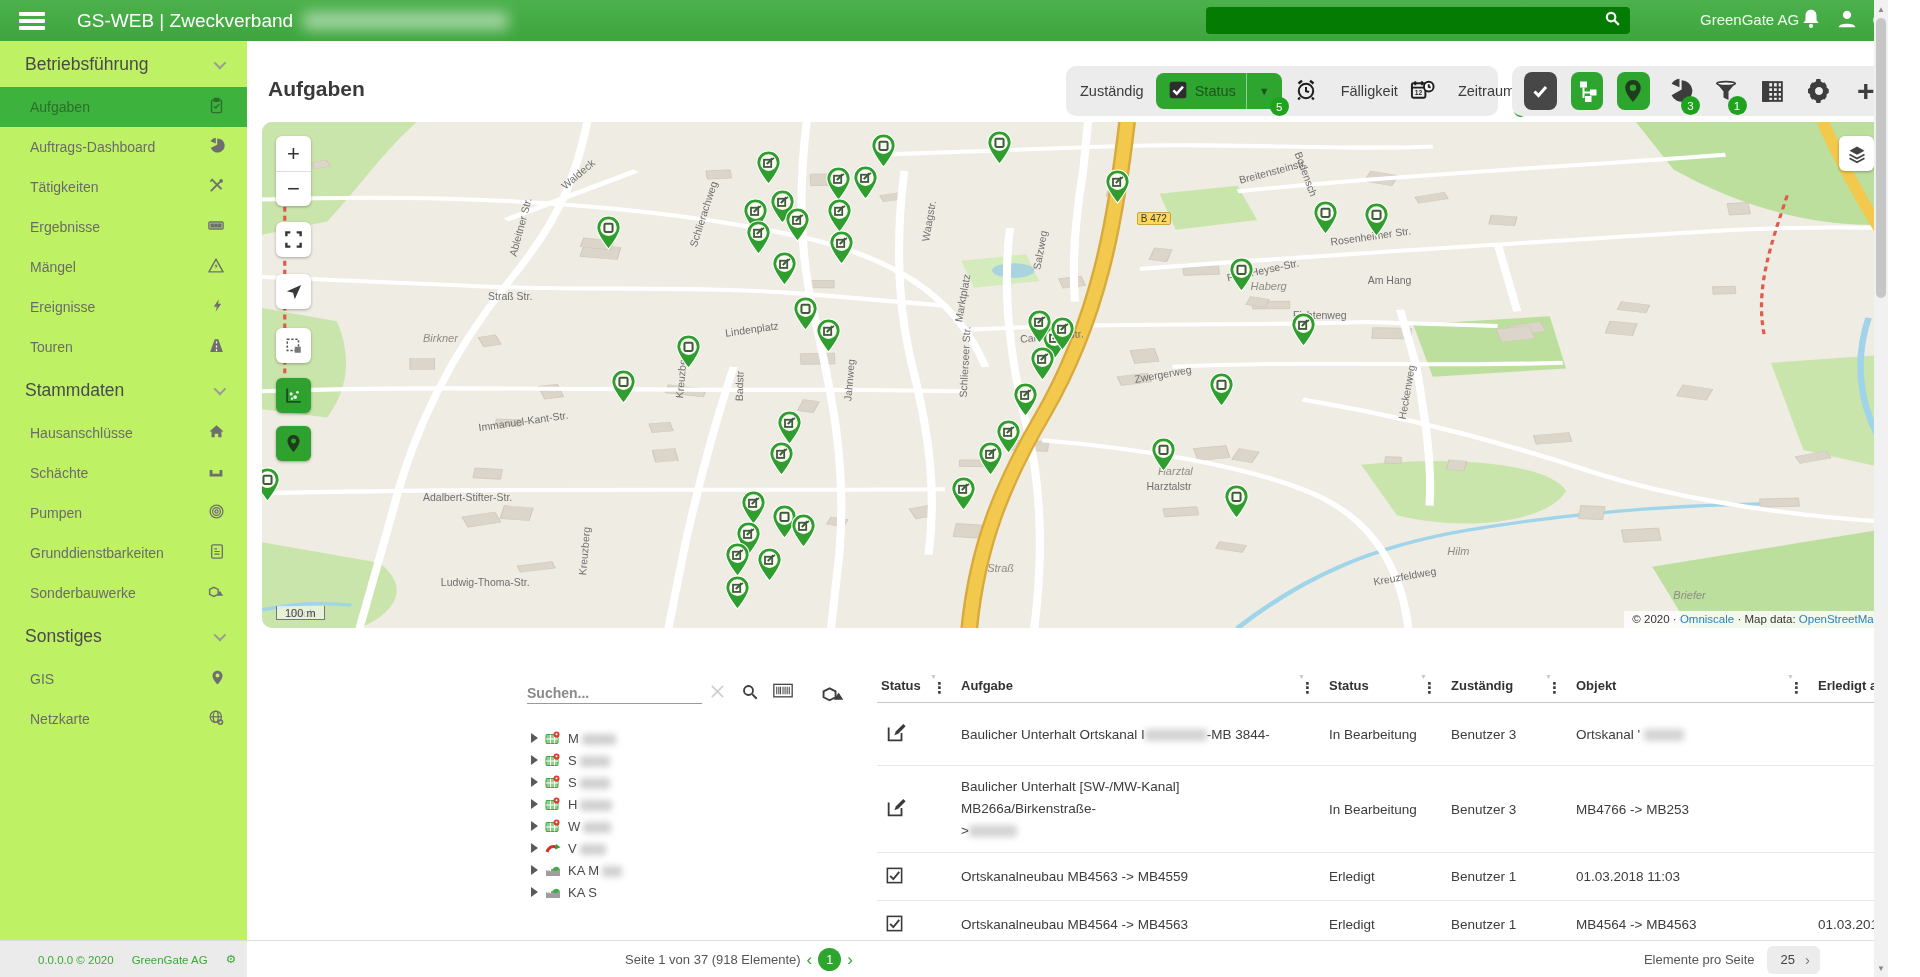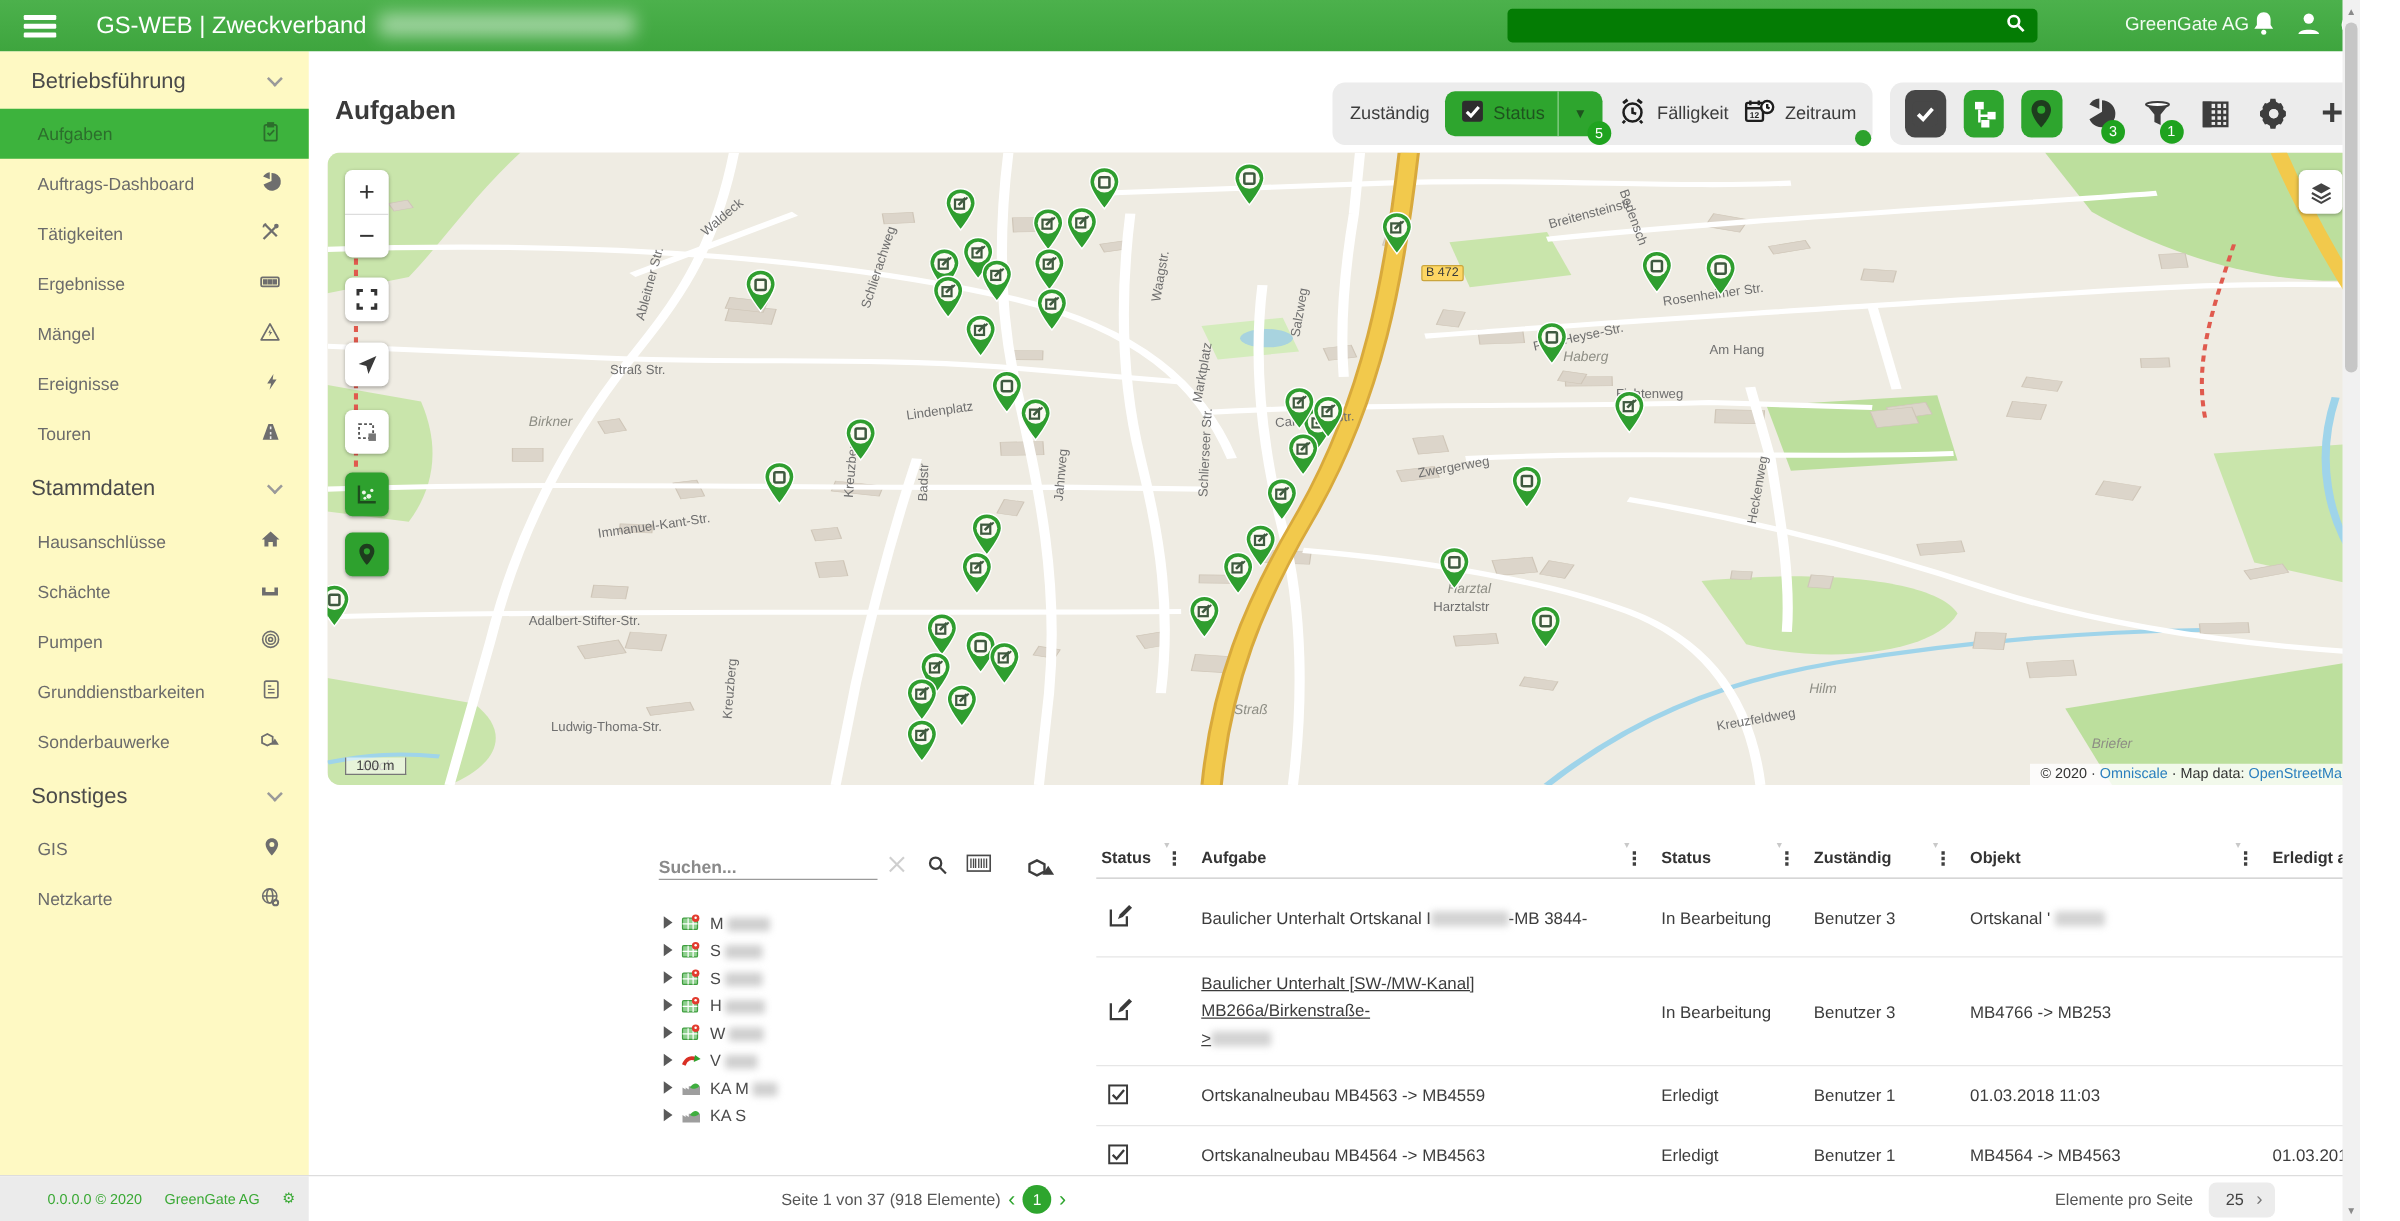--- a/index.html
+++ b/index.html
@@ -17,21 +17,21 @@
     background:rgba(255,255,255,.5); filter:blur(7px); border-radius:3px; }
   .gsearch { position:absolute; left:1206px; top:7px; width:424px; height:27px; background:#047c04;
     border-radius:4px; display:flex; align-items:center; }
   .gsearch input { flex:1; background:transparent; border:none; outline:none; color:#fff; font-size:13px; padding:0 10px; }
   .gsearch .mag { margin-right:9px; }
   .topcompany { position:absolute; left:1700px; top:11px; color:#f2fcf2; font-size:15px; }
   .topicons { position:absolute; left:1800px; top:8px; display:flex; gap:14px; align-items:center; }
   .topicons svg { display:block; }
 
   
-  .sidebar { position:absolute; left:0; top:41px; width:247px; height:899px; background:#fef9c3; z-index:20; }
+  .sidebar { position:absolute; left:0; top:41px; width:247px; height:899px; background:#bef264; z-index:20; }
   .sec-head { display:flex; align-items:center; justify-content:space-between; padding:0 24px 0 25px;
     height:46px; color:#4a4a4a; font-size:17.5px; cursor:pointer; }
   .chev { width:9px; height:9px; border-right:2px solid #9a9a9a; border-bottom:2px solid #9a9a9a;
     transform:rotate(45deg) translateY(-2px); }
   .sideitem { display:flex; align-items:center; justify-content:space-between; height:40px;
     padding:0 22px 0 30px; color:#6b6b6b; font-size:14px; cursor:pointer; }
   .sideitem .lab { flex:1; }
   .sideitem svg { color:#6e6e6e; }
   .sideitem.active { background:#3db33d; color:#2c6e2c; }
   .sideitem.active svg { color:#2c6e2c; }
@@ -45,21 +45,21 @@
   .fgroup2 { left:1265px; width:382px; padding:0 12px; gap:14px; justify-content:space-between; }
   .flabel { font-size:14.5px; color:#3c3c3c; }
   .statusbtn { position:relative; height:36px; background:#2ea52e; border-radius:8px; display:flex; align-items:center; cursor:pointer; }
   .statusbtn .segL { display:flex; align-items:center; gap:7px; padding:0 10px 0 12px; }
   .statusbtn .segL span { font-size:14.5px; color:#1e531e; }
   .statusbtn .divider { width:1px; height:36px; background:#8fd08f; }
   .statusbtn .segR { padding:0 12px; color:#1e531e; font-size:11px; }
   .badge { position:absolute; min-width:19px; height:19px; border-radius:50%; background:#1fa31f; color:#fff;
     font-size:11.5px; display:flex; align-items:center; justify-content:center; }
   .statusbtn .badge { right:-7px; bottom:-7px; }
-  .fbtn { display:flex; align-items:center; gap:8px; font-size:14.5px; color:#3c3c3c; cursor:pointer; position:relative; }
+  .fbtn { display:flex; align-items:center; gap:23px; font-size:14.5px; color:#3c3c3c; cursor:pointer; position:relative; }
   .gdot { position:absolute; right:-12px; bottom:-12px; width:13px; height:13px; border-radius:50%; background:#2ca22c; }
   .toolbtn { position:relative; width:46px; height:38px; border-radius:8px; display:flex; align-items:center; justify-content:center; cursor:pointer; }
   .toolbtn.dark { background:#474747; }
   .toolbtn.green { background:#2ea52e; }
   .toolbtn .badge { right:-4px; bottom:-5px; }
   .plusglyph { font-size:30px; font-weight:bold; color:#3d3d3d; line-height:1; }
 
   
   .mapcard { position:absolute; left:15px; top:81px; width:1626px; height:506px; border-radius:10px;
     overflow:hidden; background:#efece3; }
@@ -103,21 +103,21 @@
   .thead { display:grid; grid-template-columns:var(--cols); border-bottom:1px solid #c9c9c9; height:34px; align-items:center; }
   .th { position:relative; display:flex; align-items:center; font-size:13px; font-weight:bold; color:#333; padding-left:4px; }
   .colmenu { position:absolute; right:10px; top:2px; color:#3f3f3f; font-size:15px; letter-spacing:0; cursor:pointer; line-height:1; }
   .colmenu::before { content:"▼"; position:absolute; top:-7px; left:-2px; font-size:7px; color:#c9c9c9; }
   .tr { display:grid; grid-template-columns:var(--cols); border-bottom:1px solid #e6e6e6; }
   .td { font-size:13.5px; color:#3c3c3c; padding:0 10px 0 4px; display:flex; align-items:center; }
   .td.icon { justify-content:flex-start; padding-left:8px; }
   .tr.r1 .td { height:62px; }
   .tr.r2 .td { height:86px; align-items:center; }
   .tr.rs .td { height:47px; }
-  .aufg2 { line-height:22px; align-self:center;text-decoration:underline; }
+  .aufg2 { line-height:22px; align-self:center; }
   .blurcell { display:inline-block; width:62px; height:12px; background:rgba(175,175,175,.55);
     filter:blur(3px); border-radius:2px; vertical-align:middle; }
 
   
   .footer { position:absolute; left:0; top:940px; width:1920px; height:37px; background:#fff; border-top:1px solid #ddd; z-index:25; }
   .footleft { position:absolute; left:0; top:0; width:247px; height:37px; background:#ebebeb;
     display:flex; align-items:center; gap:18px; padding-left:38px; }
   .footleft span { color:#3aa935; font-size:11.5px; }
   .footgear { color:#2ea12e; font-size:17px; cursor:pointer; line-height:1; }
   .pagin { position:absolute; left:625px; top:0; height:37px; display:flex; align-items:center; gap:4px; font-size:13px; color:#555;justify-content:space-between; }

